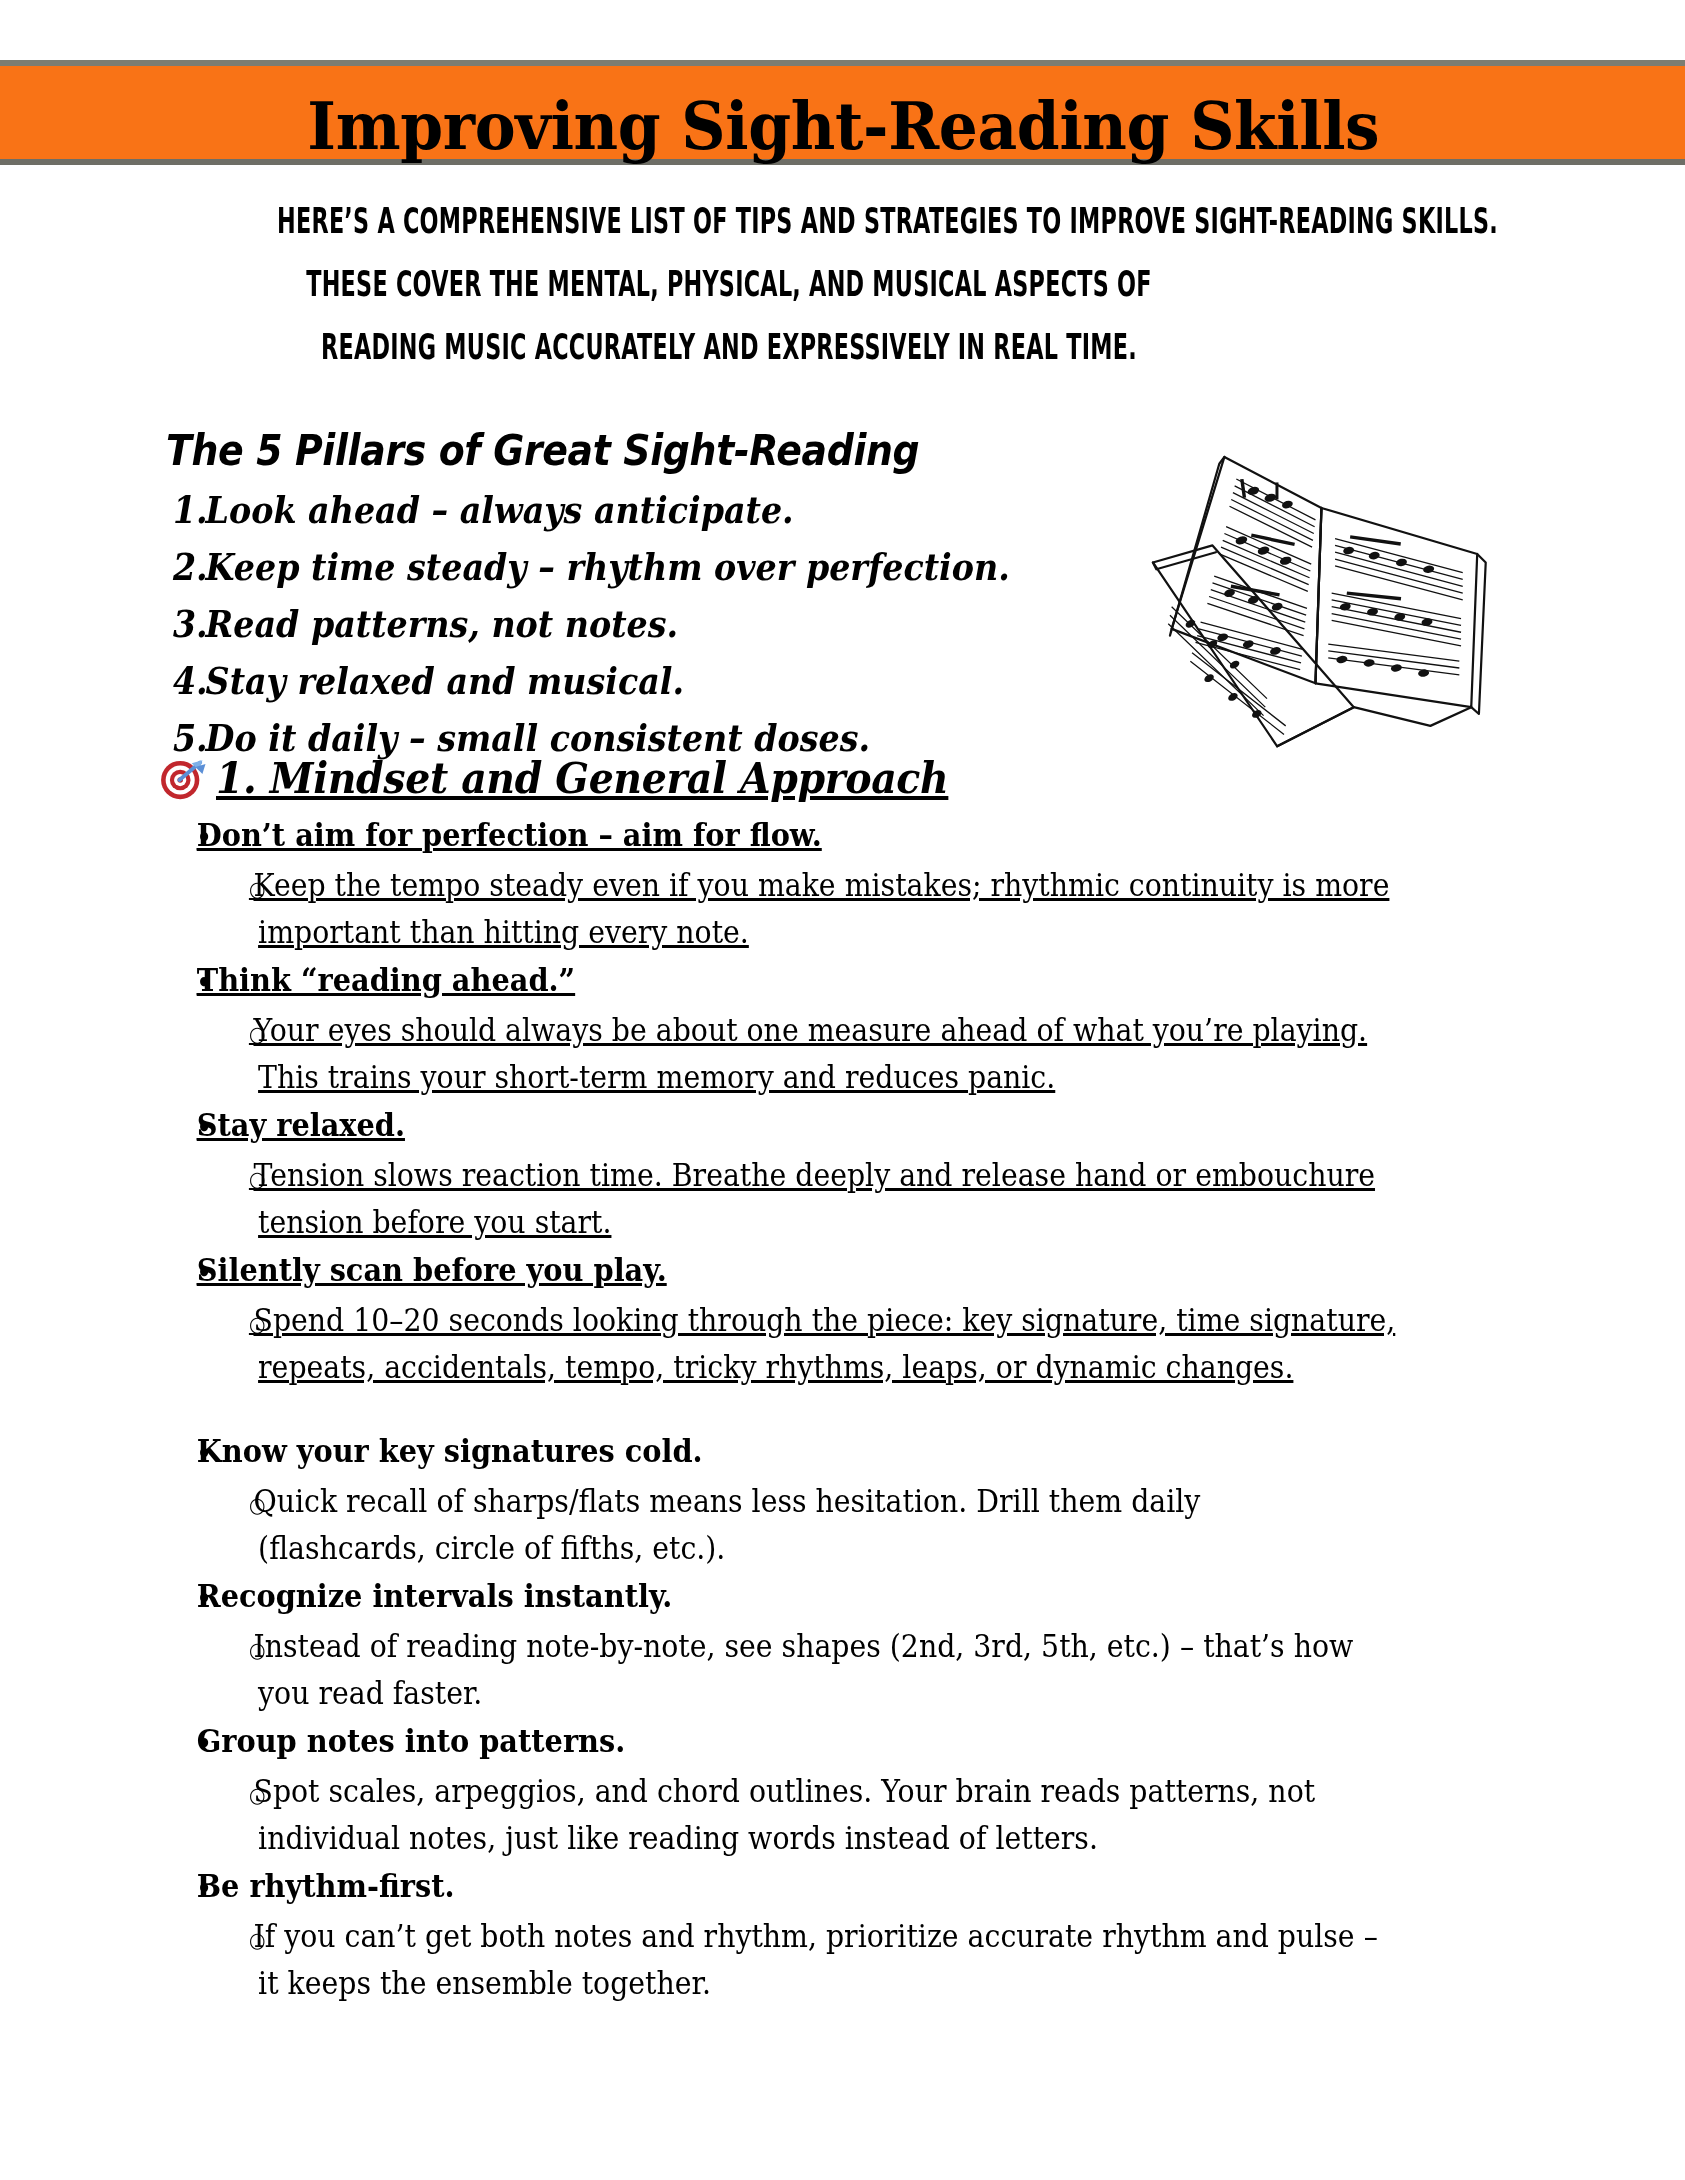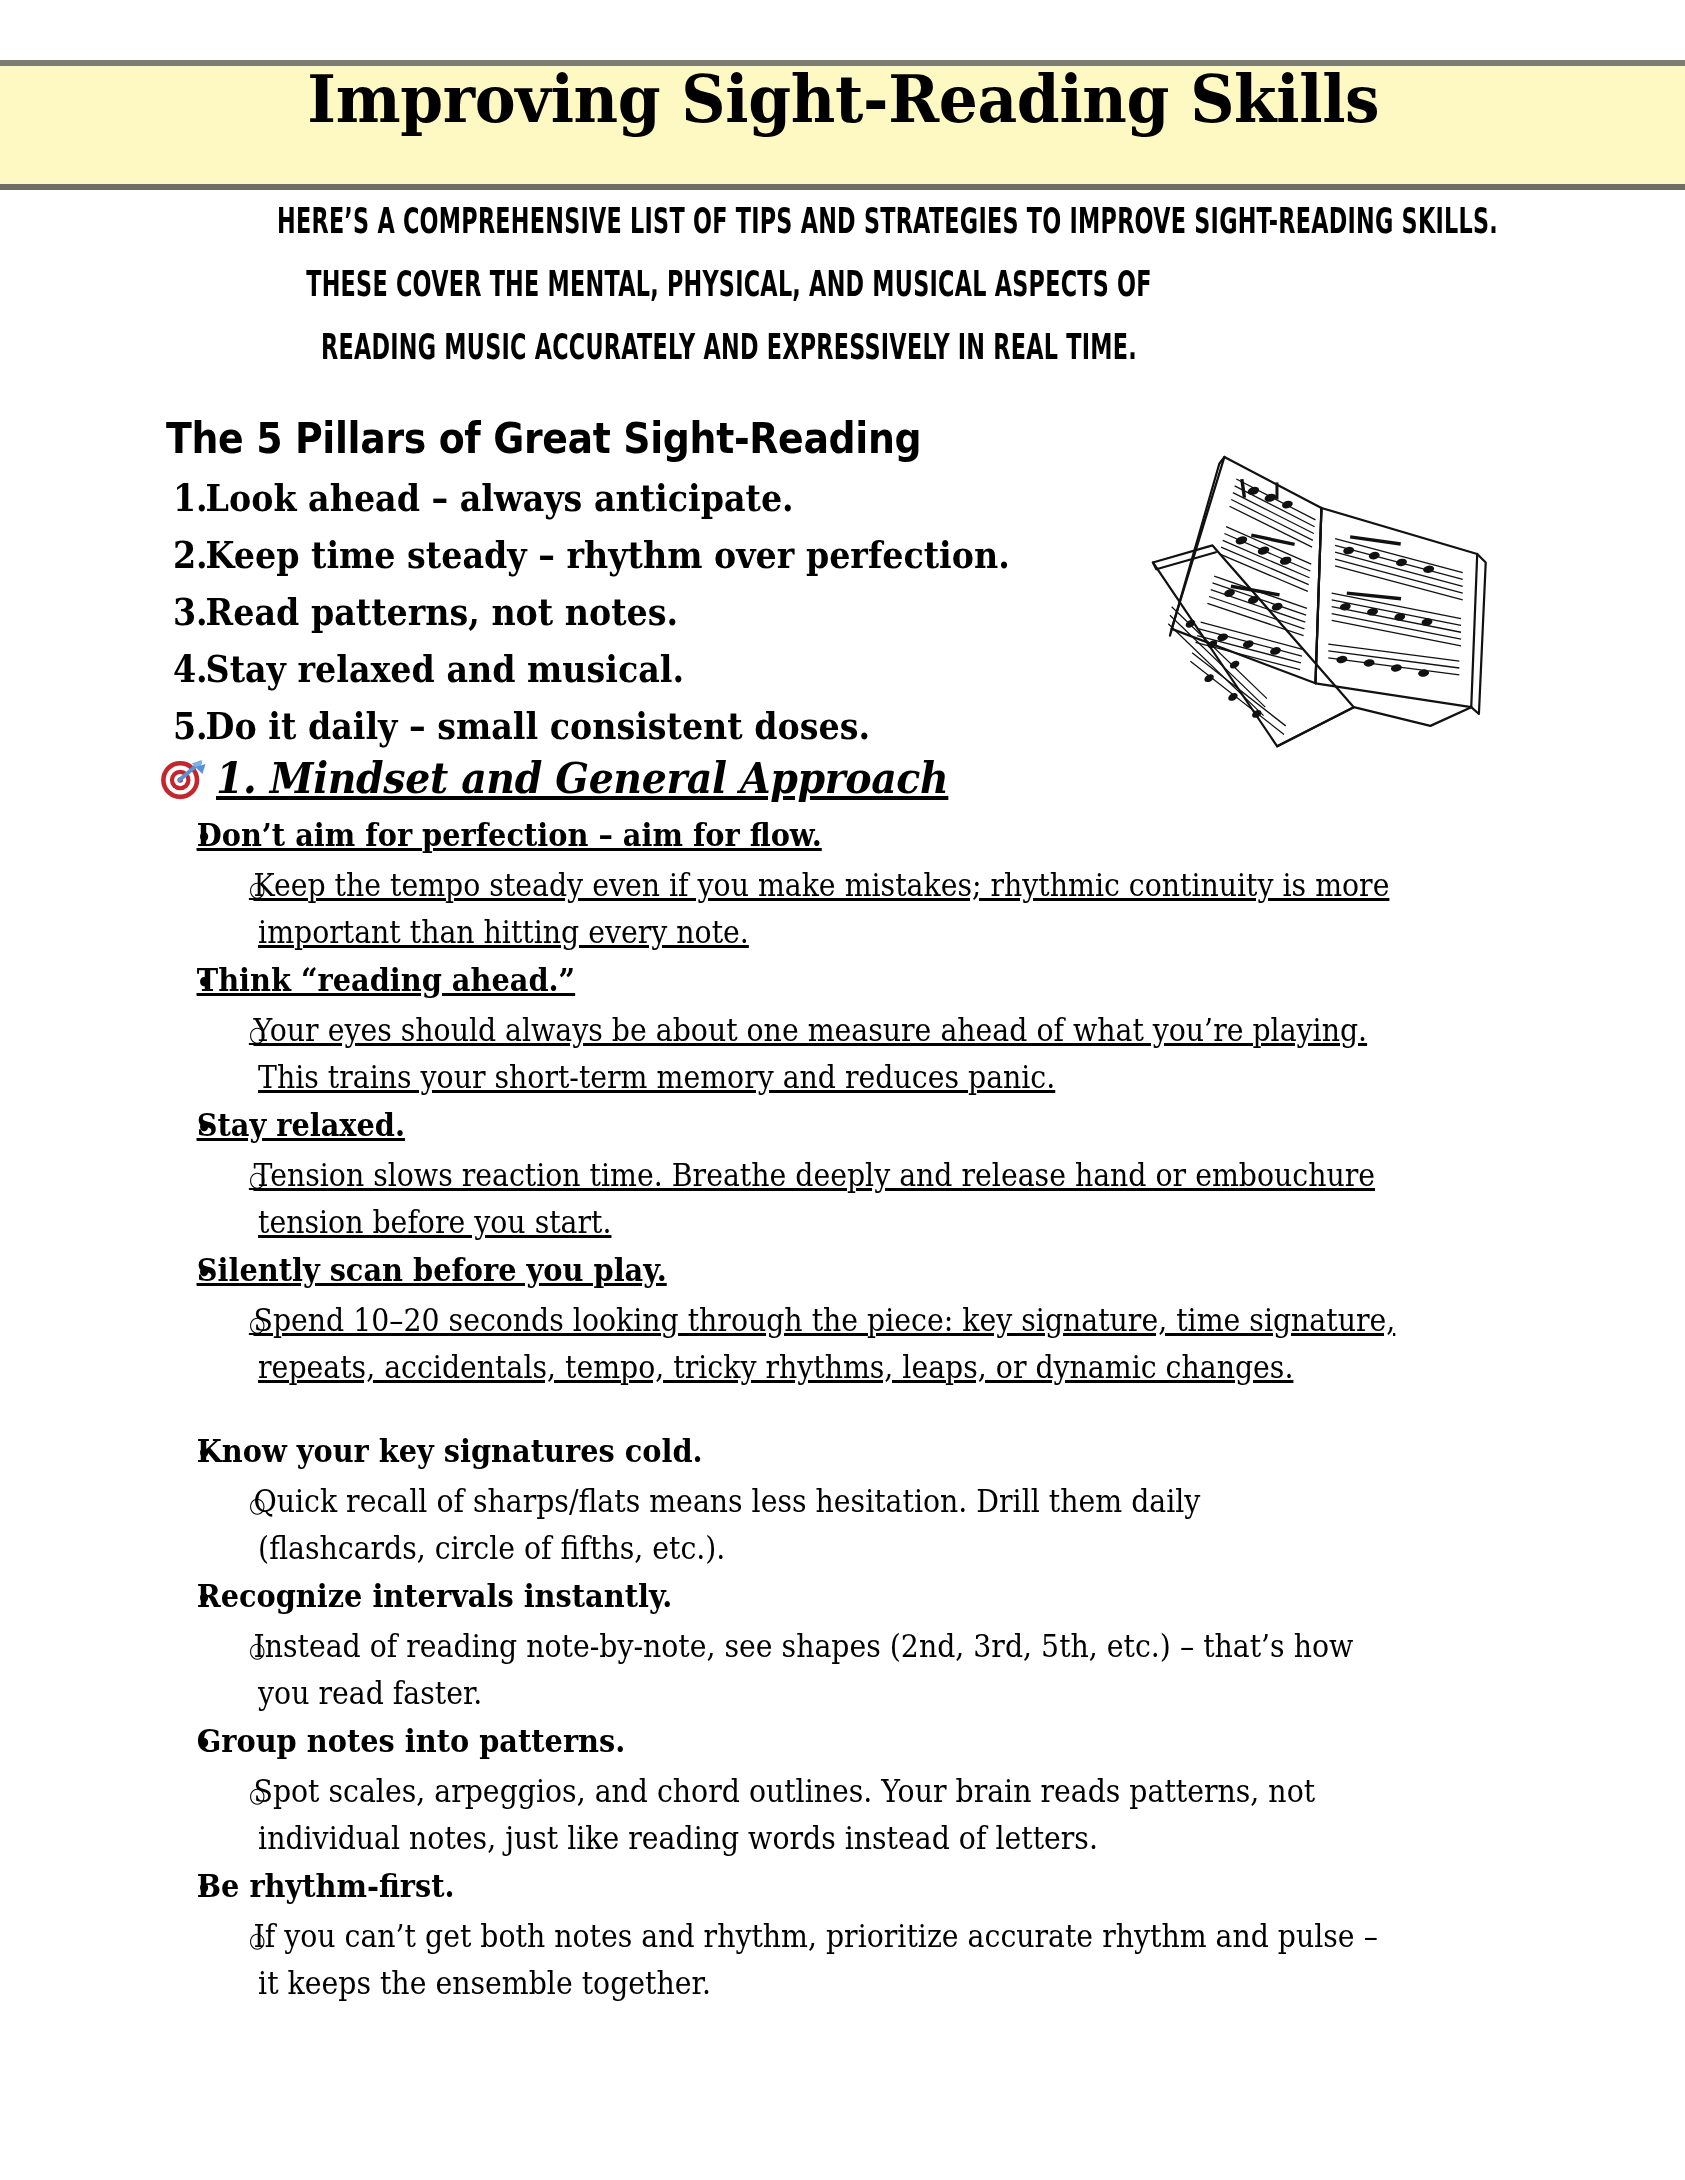--- a/index.html
+++ b/index.html
@@ -16,26 +16,26 @@
     position: relative;
     overflow: hidden;
   }
 
   
   .title-banner {
     position: absolute;
     left: 0;
     top: 60px;
     width: 1686px;
-    height: 130px;
-    background: #fef9c3;
+    height: 105px;
+    background: #f97316;
     border-top: 6px solid #7D7D72;
     border-bottom: 6px solid #6E6E66;
     display: flex;
-    align-items: flex-start;
+    align-items: flex-end;
     justify-content: center;
   }
   .title-text {
     font-family: "DejaVu Serif", "Liberation Serif", serif;
     font-weight: bold;
     font-size: 66px;
     letter-spacing: -0.4px;
     line-height: 1;
     transform: scaleX(0.93);
     white-space: nowrap;
@@ -57,22 +57,23 @@
     text-transform: uppercase;
     transform: scaleX(0.62);
     letter-spacing: 0.4px;
     white-space: nowrap;
   }
 
   
   .pillars {
     position: absolute;
     left: 166px;
-    top: 412px;
+    top: 424px;
     width: 988px;
+    font-style: italic;
   }
   .pillars-heading {
     font-family: "DejaVu Sans", "Liberation Sans", sans-serif;
     font-weight: bold;
     font-size: 43px;
     line-height: 53px;
     letter-spacing: -0.4px;
     transform: scaleX(0.88);
     transform-origin: left center;
     white-space: nowrap;

